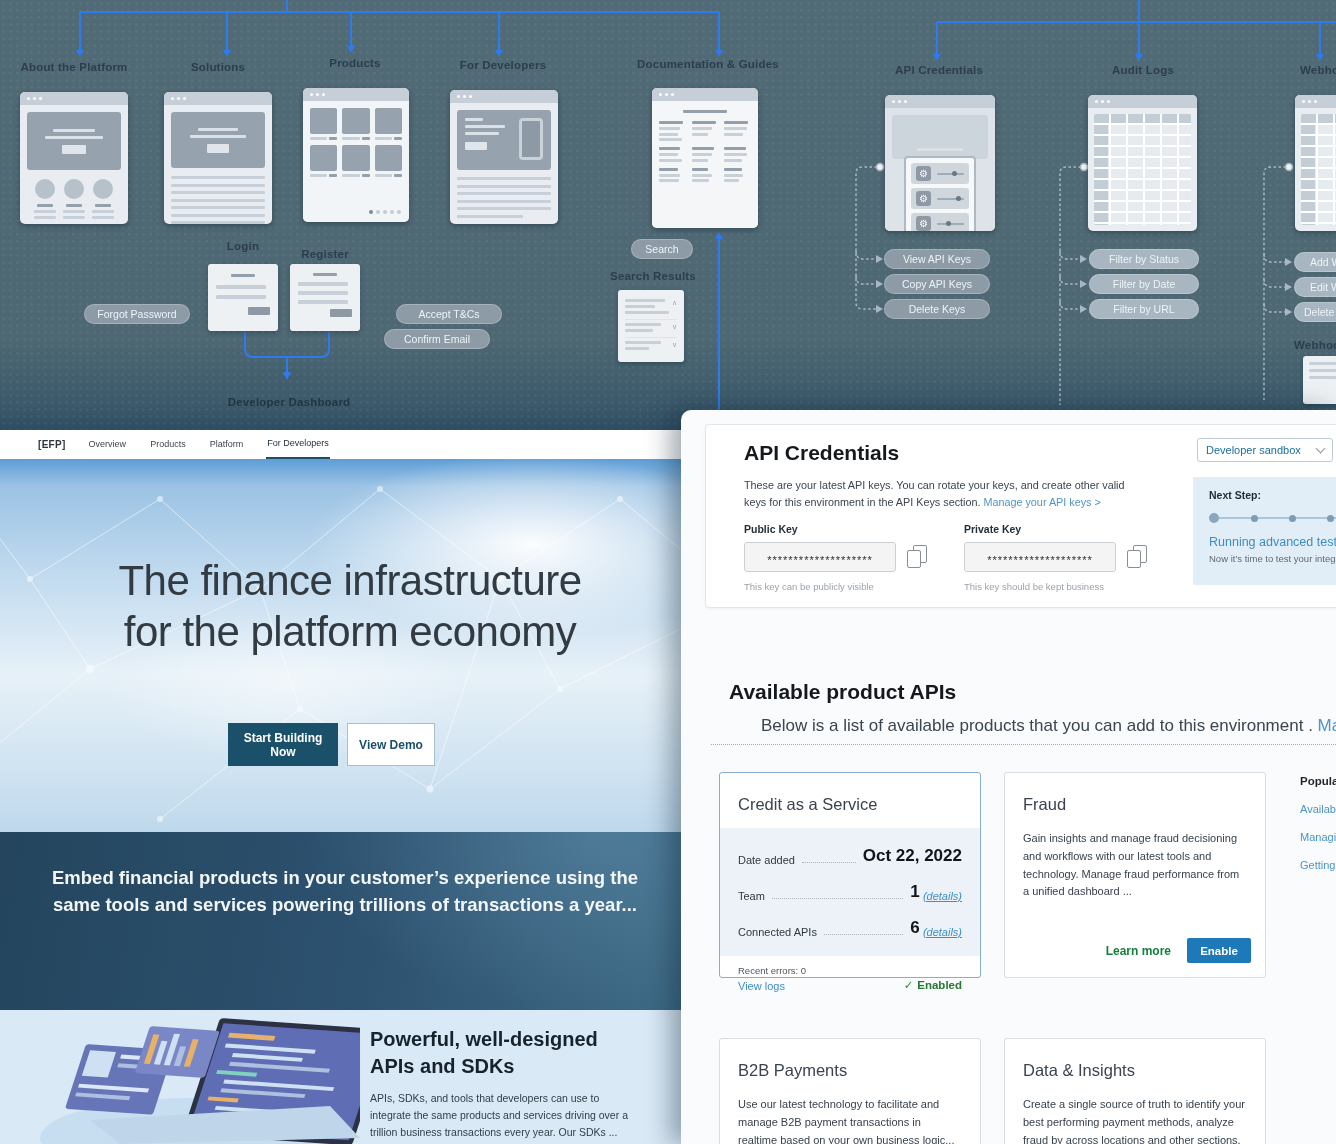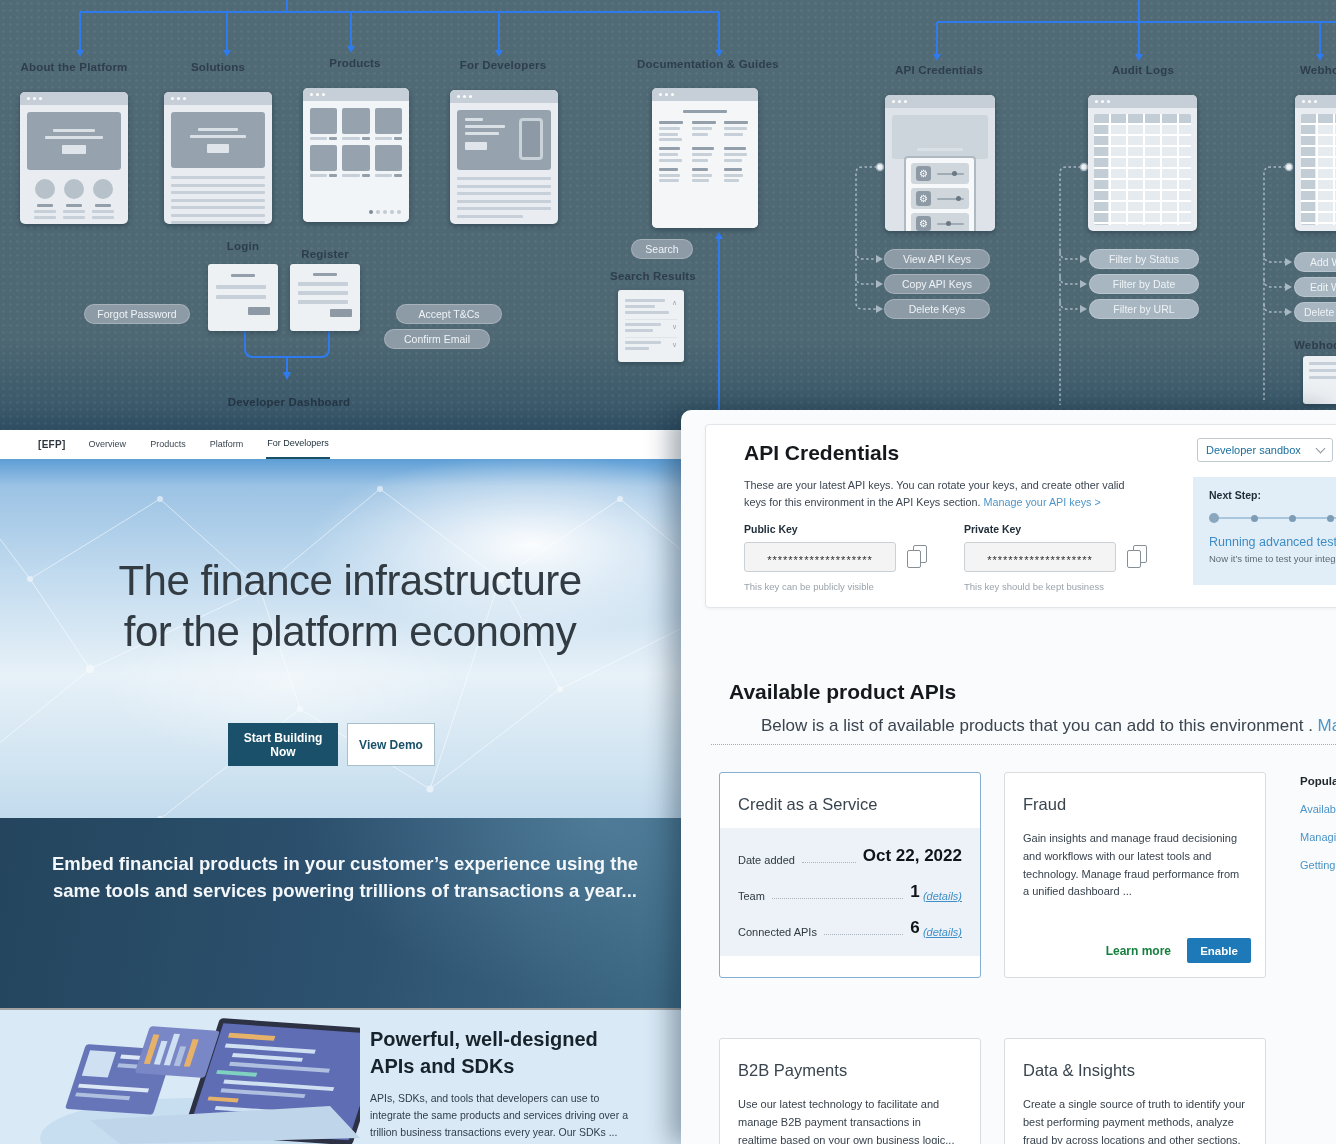--- a/index.html
+++ b/index.html
@@ -62,21 +62,21 @@
       radial-gradient(ellipse 320px 130px at 78% 22%, rgba(255,255,255,.95), rgba(255,255,255,0) 70%),
       radial-gradient(ellipse 260px 110px at 42% 58%, rgba(255,255,255,.45), rgba(255,255,255,0) 70%),
       linear-gradient(180deg,#5d9ed6 0%,#9cc3e4 7%,#c2dbef 30%,#e7f1f8 55%,#cfe3f1 80%,#b9d5ea 100%);}
   .hero-title{position:absolute;left:80px;top:96px;width:540px;text-align:center;
     font-size:42px;font-weight:300;color:#323a42;line-height:1.22;letter-spacing:-.5px;}
   .hero-ctas{position:absolute;left:228px;top:264px;display:flex;gap:9px;}
   .btn-primary{width:110px;height:43px;background:#1a5069;color:#fff;font-weight:700;font-size:12px;
     display:flex;align-items:center;justify-content:center;border:none;}
   .btn-secondary{width:88px;height:43px;background:#fff;color:#1a5069;font-weight:700;font-size:12px;
     display:flex;align-items:center;justify-content:center;border:1px solid #a9bfcc;}
-  .band{position:absolute;left:0;top:388px;width:100%;height:190px;
+  .band{position:absolute;left:0;top:402px;width:100%;height:190px;
     background:radial-gradient(ellipse 420px 260px at 88% 0%, rgba(120,170,200,.35), transparent 70%),
                linear-gradient(100deg,#24455d 0%,#2d5270 55%,#3e6a85 100%);}
   .band-text{position:absolute;left:45px;top:33px;width:600px;text-align:center;color:#f3f7fa;
     font-weight:700;font-size:18.5px;line-height:1.45;}
   .sdk{position:absolute;left:0;top:580px;width:100%;height:134px;background:#d9e9f6;}
   .sdk-h{position:absolute;left:370px;top:16px;font-size:20px;font-weight:700;color:#17232c;line-height:1.35;}
   .sdk-p{position:absolute;left:370px;top:80px;width:268px;font-size:10.5px;line-height:1.6;color:#313e49;}
 
   
   .panel{position:absolute;left:681px;top:410px;width:655px;height:734px;background:#fafbfc;
@@ -667,20 +667,29 @@
         </div>
         <div class="pc-row">
           <span>Team</span><span class="pc-leader"></span>
           <span class="pc-val">1</span>&nbsp;<a href="#" class="pc-det">(details)</a>
         </div>
         <div class="pc-row">
           <span>Connected APIs</span><span class="pc-leader"></span>
           <span class="pc-val">6</span>&nbsp;<a href="#" class="pc-det">(details)</a>
         </div>
       </div>
+      <div class="pc-foot">
+        <div>
+          <div class="pc-err">Recent errors: 0</div>
+          <div class="pc-logs">View logs</div>
+        </div>
+        <div class="pc-enabled">
+          <span class="chk">✓</span><span>Enabled</span>
+        </div>
+      </div>
     </div>
 
     <div class="pcard" style="left:323px;top:362px;">
       <div class="pcard-title">Fraud</div>
       <div class="pc-text">Gain insights and manage fraud decisioning and workflows with our latest tools and technology.  Manage fraud performance from a unified dashboard ...</div>
       <div class="pc-actions">
         <span class="learn-more">Learn more</span>
         <button class="btn-enable">Enable</button>
       </div>
     </div>

